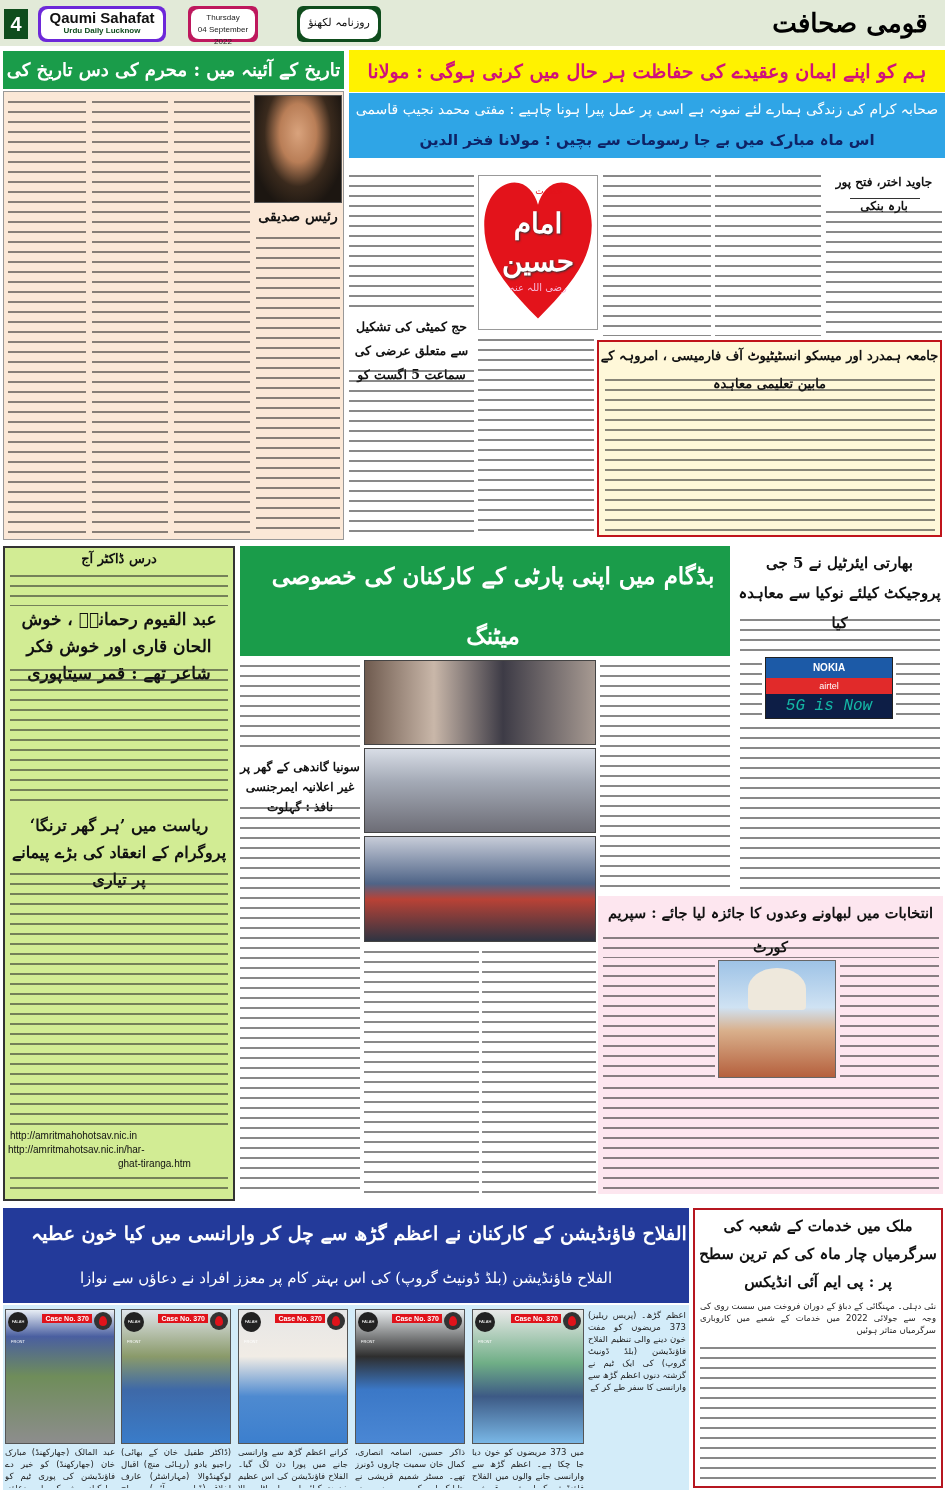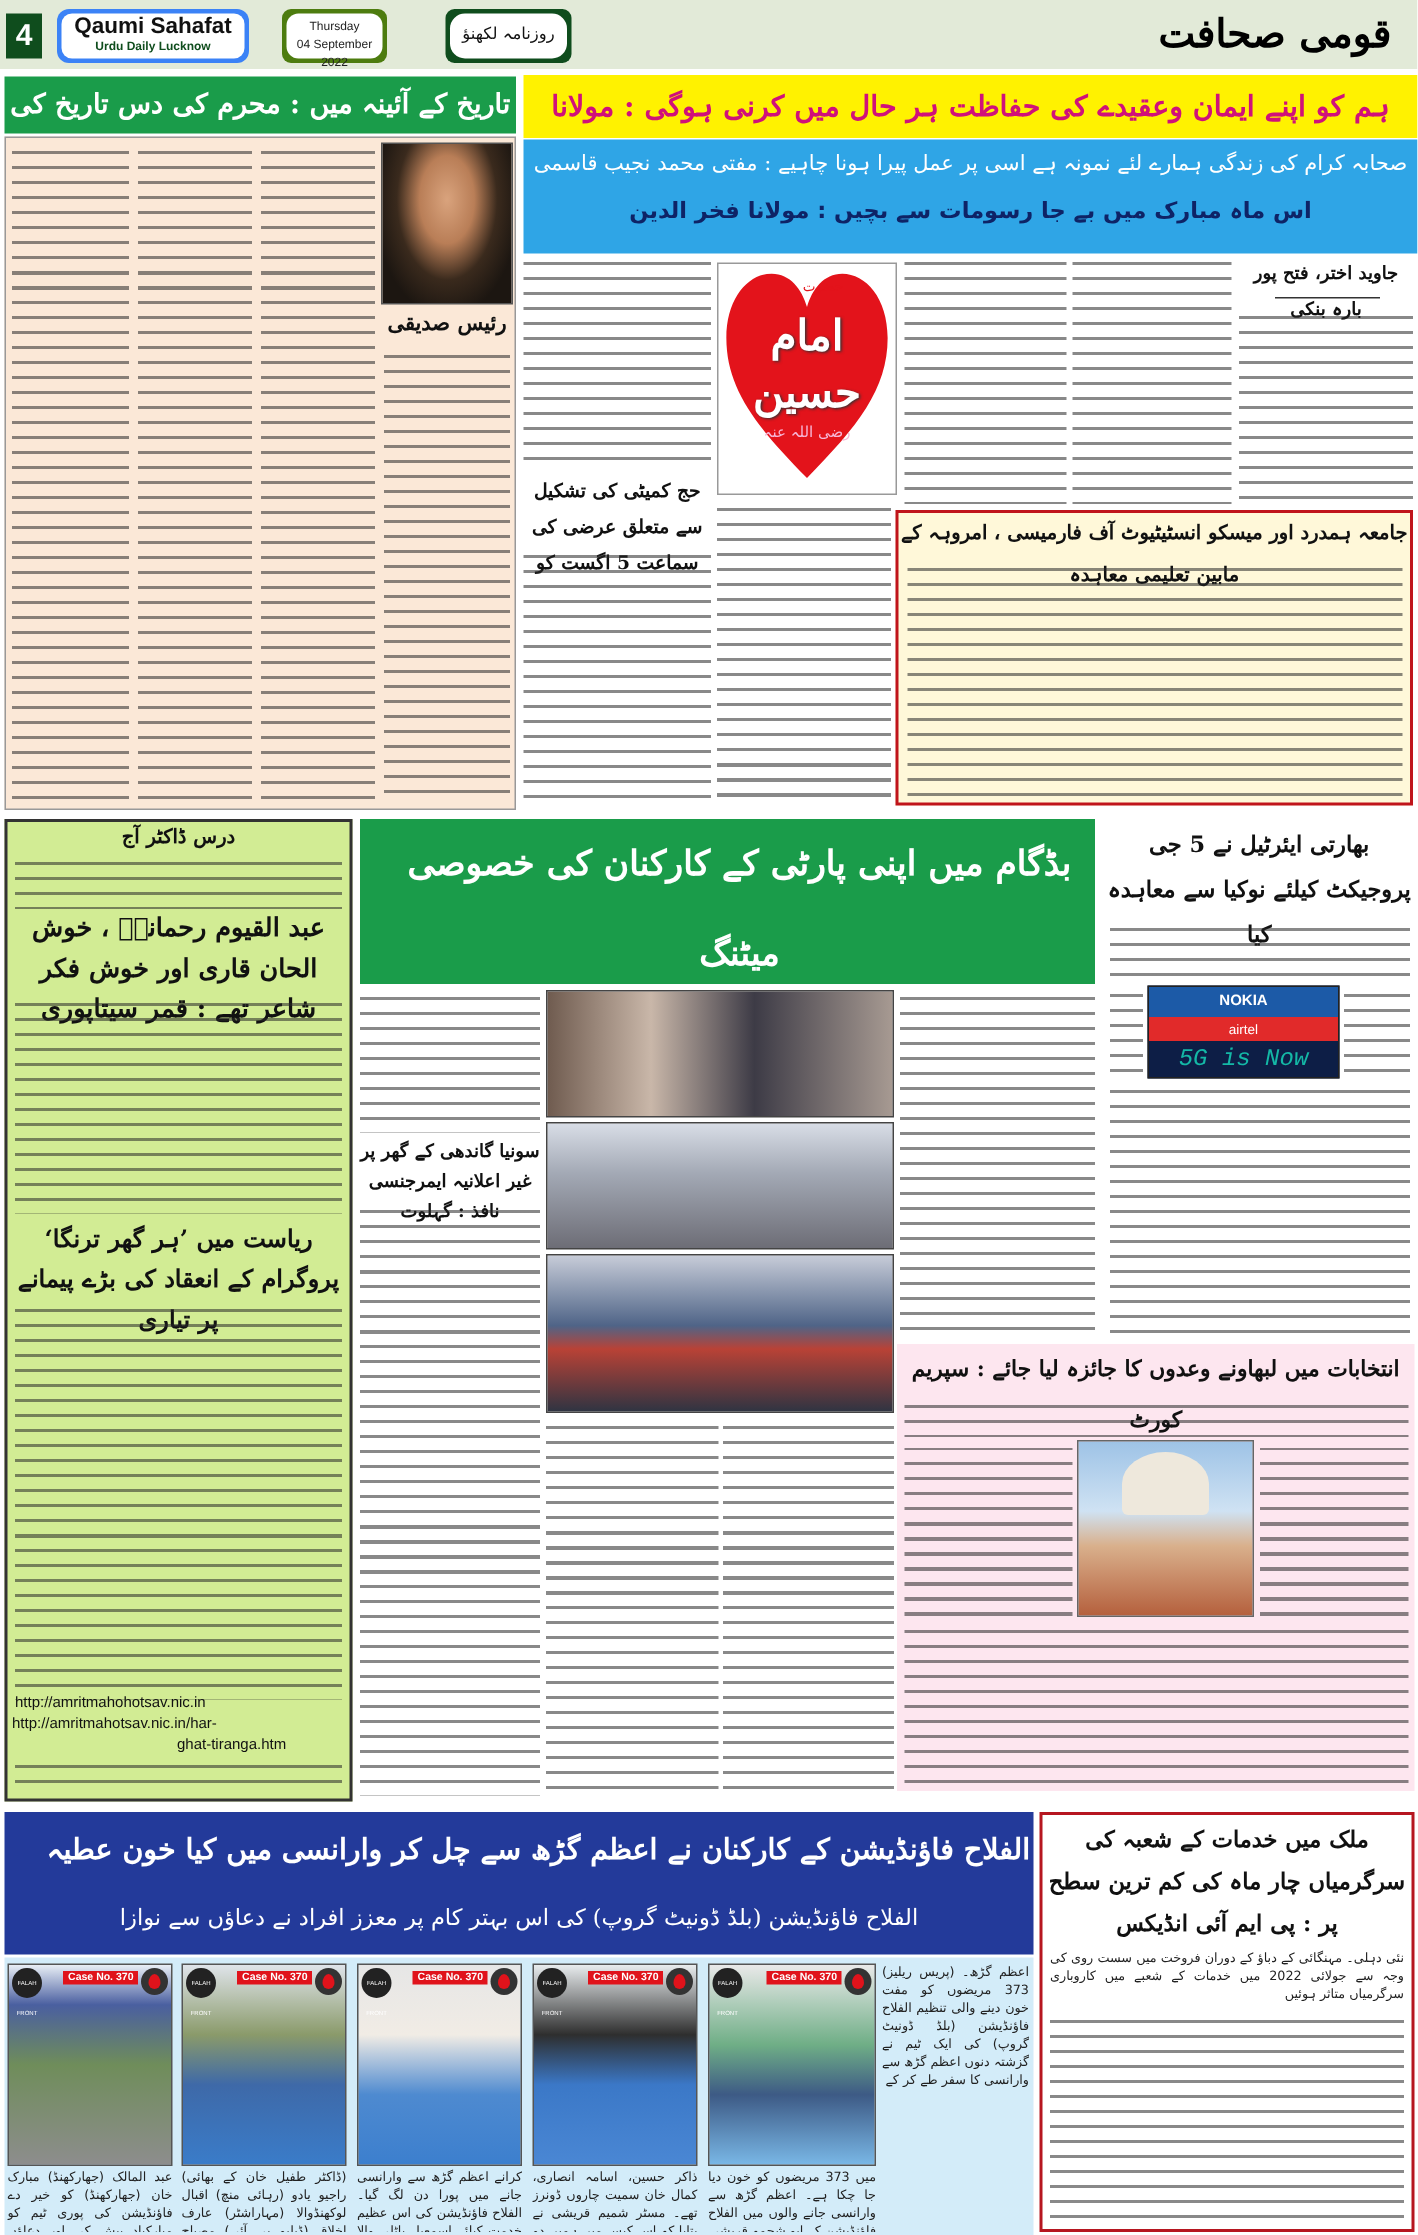--- a/index.html
+++ b/index.html
@@ -5,39 +5,39 @@
   * { box-sizing: border-box; margin: 0; padding: 0; }
   body { width: 945px; height: 1490px; background: #fff; font-family: "DejaVu Sans", sans-serif; position: relative; overflow: hidden; }
   .abs { position: absolute; }
   .txt { font-family: "DejaVu Sans", sans-serif; font-size: 8.5px; line-height: 12px; color: #222; direction: rtl; text-align: justify; overflow: hidden; }
   .lines { background-image: repeating-linear-gradient(to bottom, transparent 0, transparent 5px, rgba(40,40,40,0.55) 5px, rgba(40,40,40,0.55) 7px, transparent 7px, transparent 10px); }
   .head-serif { font-family: "DejaVu Serif", serif; font-weight: bold; direction: rtl; text-align: center; }
 
   
   #masthead { left:0; top:0; width:945px; height:46px; background:#e2ead8; }
   #page-num { left:4px; top:9px; width:24px; height:30px; background:#0f4d1d; color:#fff; font-weight:bold; font-size:20px; text-align:center; line-height:30px; font-family:"Liberation Sans", sans-serif; }
-  #title-box { left:38px; top:6px; width:128px; height:36px; background:#3b82f6; border-radius:8px; padding:3px; }
+  #title-box { left:38px; top:6px; width:128px; height:36px; background:#6d28d9; border-radius:8px; padding:3px; }
   #title-box .inner { background:#fff; width:100%; height:100%; border-radius:7px; text-align:center; font-family:"Liberation Sans", sans-serif; }
   #title-box .t1 { font-size:15px; font-weight:bold; line-height:17px; color:#111; }
   #title-box .t2 { font-size:8px; font-weight:bold; line-height:10px; color:#0f4d1d; }
-  #date-box { left:188px; top:6px; width:70px; height:36px; background:#4d7c0f; border-radius:6px; padding:3px; }
+  #date-box { left:188px; top:6px; width:70px; height:36px; background:#be185d; border-radius:6px; padding:3px; }
   #date-box .inner { background:#fff; width:100%; height:100%; border-radius:8px; text-align:center; font-family:"Liberation Sans", sans-serif; font-size:8px; line-height:12px; padding-top:3px; color:#222; }
   #urdu-logo { left:297px; top:6px; width:84px; height:36px; background:#0f4d1d; border-radius:6px; padding:3px; }
   #urdu-logo .inner { background:#fff; width:100%; height:100%; border-radius:10px; font-size:11px; line-height:28px; text-align:center; direction:rtl; color:#111; font-family:"DejaVu Serif", serif; }
   #brand-urdu { left:760px; top:6px; width:180px; height:36px; color:#000000; font-size:26px; line-height:34px; font-weight:bold; direction:rtl; text-align:center; font-family:"DejaVu Serif", serif; }
 
   
   #hist-head { left:3px; top:51px; width:341px; height:38px; background:#1a9c4a; color:#fff; font-size:18px; line-height:38px; }
   #hist-body { left:3px; top:91px; width:341px; height:449px; background:#fbe8d7; border:1px solid #999; }
   #author-photo { left:254px; top:95px; width:88px; height:108px; background: radial-gradient(ellipse at 50% 35%, #d9a37d 0%, #b97e57 30%, #3a2a1d 55%, #1c1611 80%); border:1px solid #555; }
   #author-name { left:254px; top:204px; width:88px; height:24px; font-size:14px; line-height:24px; color:#111; }
 
   
   #yellow-banner { left:349px; top:50px; width:596px; height:42px; background:#fff200; color:#d0117a; font-size:19px; line-height:42px; }
-  #blue-banner { left:349px; top:93px; width:596px; height:76px; background:#2fa5e6; color:#fff; }
+  #blue-banner { left:349px; top:93px; width:596px; height:65px; background:#2fa5e6; color:#fff; }
   #blue-banner .l1 { font-size:14px; line-height:32px; font-weight:normal; }
   #blue-banner .l2 { font-size:15px; line-height:30px; color:#0e2366; font-family:"DejaVu Sans", sans-serif; font-weight:bold; }
 
   #heart-box { left:478px; top:175px; width:120px; height:155px; background:#fff; border:1px solid #999; }
   #heart { left:482px; top:178px; width:112px; height:148px; }
   #heart-text { left:482px; top:205px; width:112px; height:80px; color:#fff; font-size:28px; line-height:38px; font-family:"DejaVu Serif", serif; font-weight:bold; text-align:center; text-shadow:1px 1px 2px #333; direction:rtl; }
   #heart-small { left:482px; top:186px; width:80px; font-size:9px; color:#e3131b; text-align:right; direction:rtl; font-family:"DejaVu Serif", serif; }
   #heart-radhi { left:482px; top:282px; width:112px; font-size:10px; color:#f7b7d7; text-align:center; direction:rtl; }
 
   #javed-head { left:825px; top:170px; width:118px; font-size:12px; line-height:24px; color:#111; }

